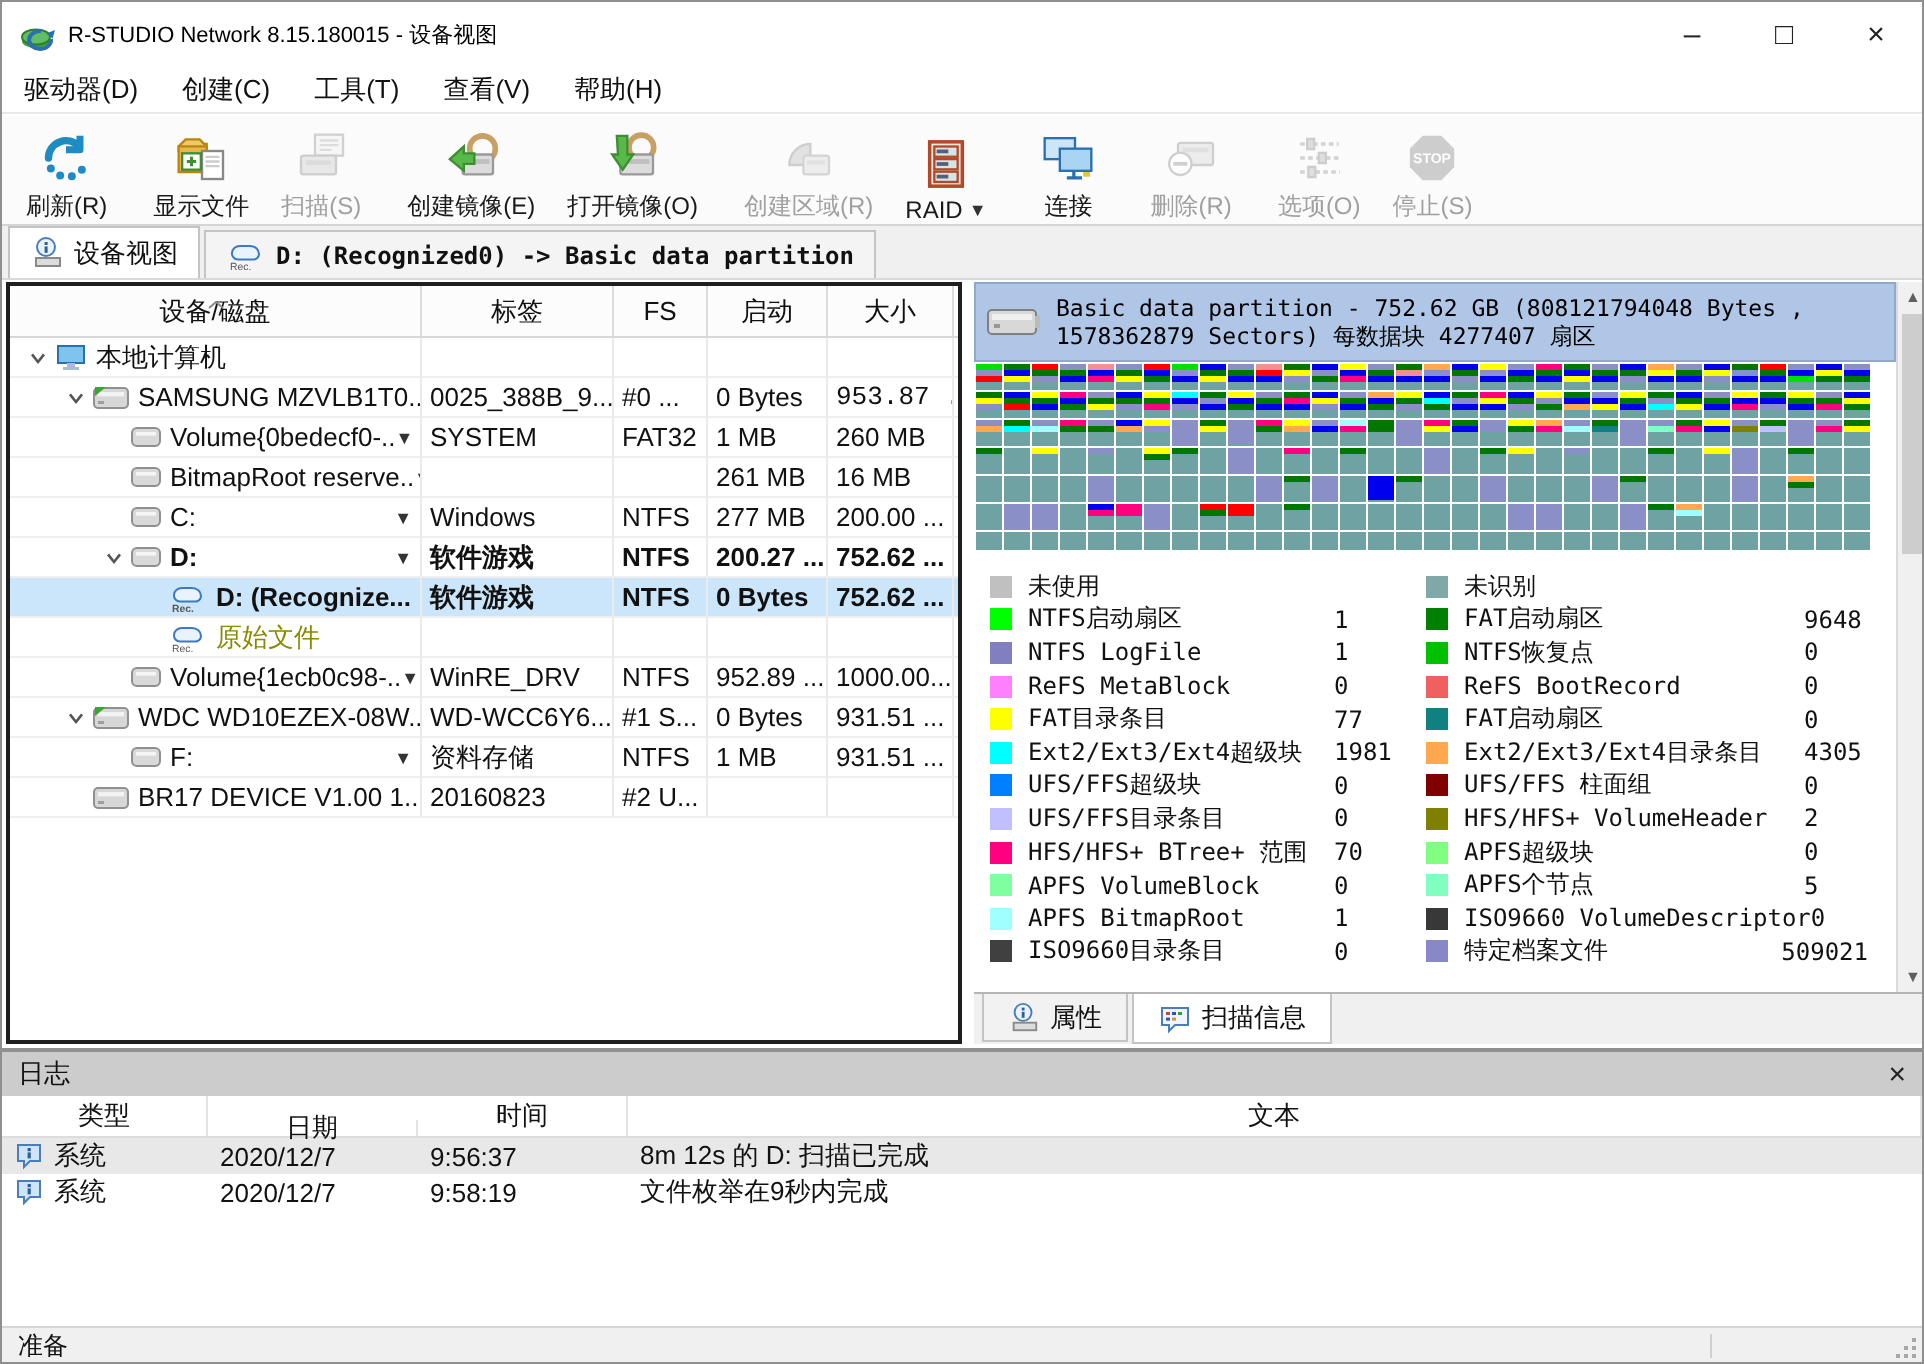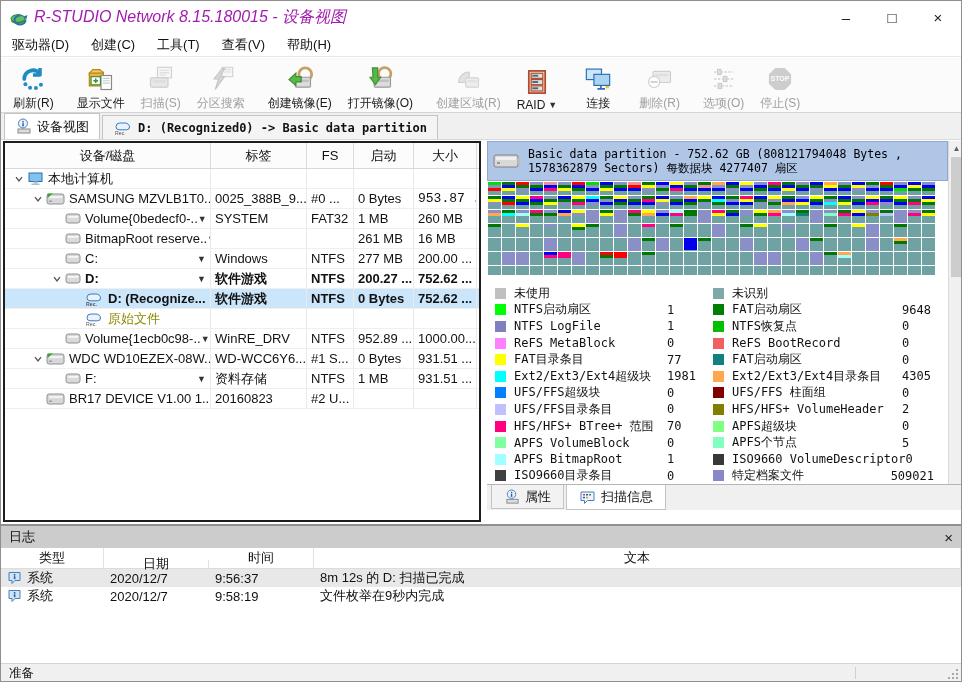--- a/index.html
+++ b/index.html
@@ -3,21 +3,21 @@
 <meta charset="utf-8">
 <style>
   html,body{margin:0;padding:0;background:#CFCFCF;}
   *{box-sizing:border-box;}
   .window{position:relative;width:962px;height:682px;background:#FFF;
     border:1px solid #8F8F8F;font-family:"Liberation Sans","DejaVu Sans",sans-serif;
     font-size:13px;color:#111;overflow:hidden;}
   
   .titlebar{position:absolute;left:0;top:0;width:100%;height:32px;background:#FFF;display:flex;align-items:center;}
   .titlebar .appicon{margin:0 6px 0 9px;width:18px;height:18px;}
-  .titlebar .title{font-size:16px;color:#a21caf;font-style:italic;}
+  .titlebar .title{font-size:11px;color:#000000;}
   .wincontrols{margin-left:auto;display:flex;height:100%;}
   .wbtn{width:46px;height:100%;display:flex;align-items:center;justify-content:center;font-size:15px;color:#222;}
   
   .menubar{position:absolute;left:0;top:32px;width:100%;height:24px;background:#FFF;display:flex;align-items:center;border-bottom:1px solid #E8E8E8;}
   .menu-item{padding:0 11px;height:100%;display:flex;align-items:center;}
   
   .toolbar{position:absolute;left:0;top:57px;width:100%;height:55px;background:#FBFBFB;border-bottom:1px solid #D5D5D5;display:flex;align-items:flex-end;padding-left:4px;}
   .tbtn{display:flex;flex-direction:column;align-items:center;justify-content:flex-start;padding:3px 8px 0 8px;min-width:52px;}
   .tbtn .ticon{height:30px;display:flex;align-items:center;justify-content:center;}
   .tbtn .tlabel{font-size:12px;margin-top:1px;white-space:nowrap;color:#1A1A1A;}
@@ -54,21 +54,21 @@
   .bcell{position:relative;overflow:hidden;}
   .stripe{width:100%;}
   .legend{position:absolute;left:0;top:136px;right:15px;bottom:26px;background:#FFF;display:flex;padding:8px 0 0 8px;overflow:hidden;}
   .lcol{width:218px;flex:none;}
   .lcol.second{flex:1;}
   .lrow{display:flex;align-items:center;height:16.6px;font-family:"DejaVu Sans Mono",monospace;font-size:12px;}
   .sq{width:11px;height:11px;flex:none;margin-right:8px;}
   .llabel{white-space:nowrap;}
   .lcount{margin-left:auto;padding-right:14px;}
   .lcol .lrow .lcount{min-width:46px;text-align:left;}
-  .scan-tabs{position:absolute;left:0;bottom:12px;right:0;height:26px;background:#F0F0F0;border-top:1px solid #B5B5B5;display:flex;align-items:flex-start;padding-left:4px;}
+  .scan-tabs{position:absolute;left:0;bottom:0;right:0;height:26px;background:#F0F0F0;border-top:1px solid #B5B5B5;display:flex;align-items:flex-start;padding-left:4px;}
   .stab{display:flex;align-items:center;gap:5px;height:24px;padding:0 12px;border:1px solid #C4C4C4;border-top:none;background:#F2F2F2;margin-right:2px;}
   .stab.active{background:#FFF;height:25px;}
   
   .vscroll{position:absolute;right:0;top:0;bottom:26px;width:15px;background:#F0F0F0;border-left:1px solid #DADADA;}
   .varrow{position:absolute;left:0;width:15px;height:15px;display:flex;align-items:center;justify-content:center;color:#606060;font-size:8px;}
   .vthumb{position:absolute;left:2px;right:2px;top:16px;height:120px;background:#CDCDCD;}
   
   .log-panel{position:absolute;left:0;top:523px;width:100%;height:138px;border-top:2px solid #909090;background:#FFF;}
   .log-titlebar{height:22px;background:#CCCCCC;display:flex;align-items:center;padding:0 8px;font-size:13px;}
   .log-close{margin-left:auto;font-size:15px;color:#222;}
@@ -143,30 +143,20 @@
         <span class="ticon">
           <svg width="28" height="28" viewBox="0 0 24 24">
             <rect x="9" y="2" width="12" height="9" fill="#F2F2F2" stroke="#AFAFAF"></rect>
             <path d="M11 4.5h8M11 6.5h8M11 8.5h5" stroke="#C5C5C5"></path>
             <rect x="3" y="11" width="15" height="8" rx="1" fill="#DADADA" stroke="#A8A8A8"></rect>
             <rect x="5" y="13" width="11" height="2" fill="#C3C3C3"></rect>
           </svg>
         </span>
         <span class="tlabel">扫描(S)</span>
       </div>
-      <div class="tbtn disabled">
-        <span class="ticon">
-          <svg width="28" height="28" viewBox="0 0 24 24">
-            <rect x="13" y="2" width="9" height="8" fill="#F2F2F2" stroke="#B5B5B5"></rect>
-            <path d="M14.5 4h6M14.5 6h6" stroke="#C8C8C8"></path>
-            <path d="M13 3L6 12h4l-3 9 8-11h-4l4-7z" fill="#BDBDBD" stroke="#9A9A9A"></path>
-          </svg>
-        </span>
-        <span class="tlabel">分区搜索</span>
-      </div>
       <div class="tsep"></div>
       <div class="tbtn">
         <span class="ticon">
           <svg width="28" height="28" viewBox="0 0 24 24">
             <circle cx="16.5" cy="8" r="5.5" fill="none" stroke="#C9A063" stroke-width="2.4"></circle>
             <rect x="8" y="10.5" width="13" height="8.5" rx="1" fill="#DCDCDC" stroke="#999"></rect>
             <rect x="9.5" y="12.5" width="10" height="2" fill="#BFBFBF"></rect>
             <path d="M2.5 12.5l6-5.5v3h4.5v4.5H8.5v3z" fill="#57B947" stroke="#3E8E33"></path>
           </svg>
         </span>

